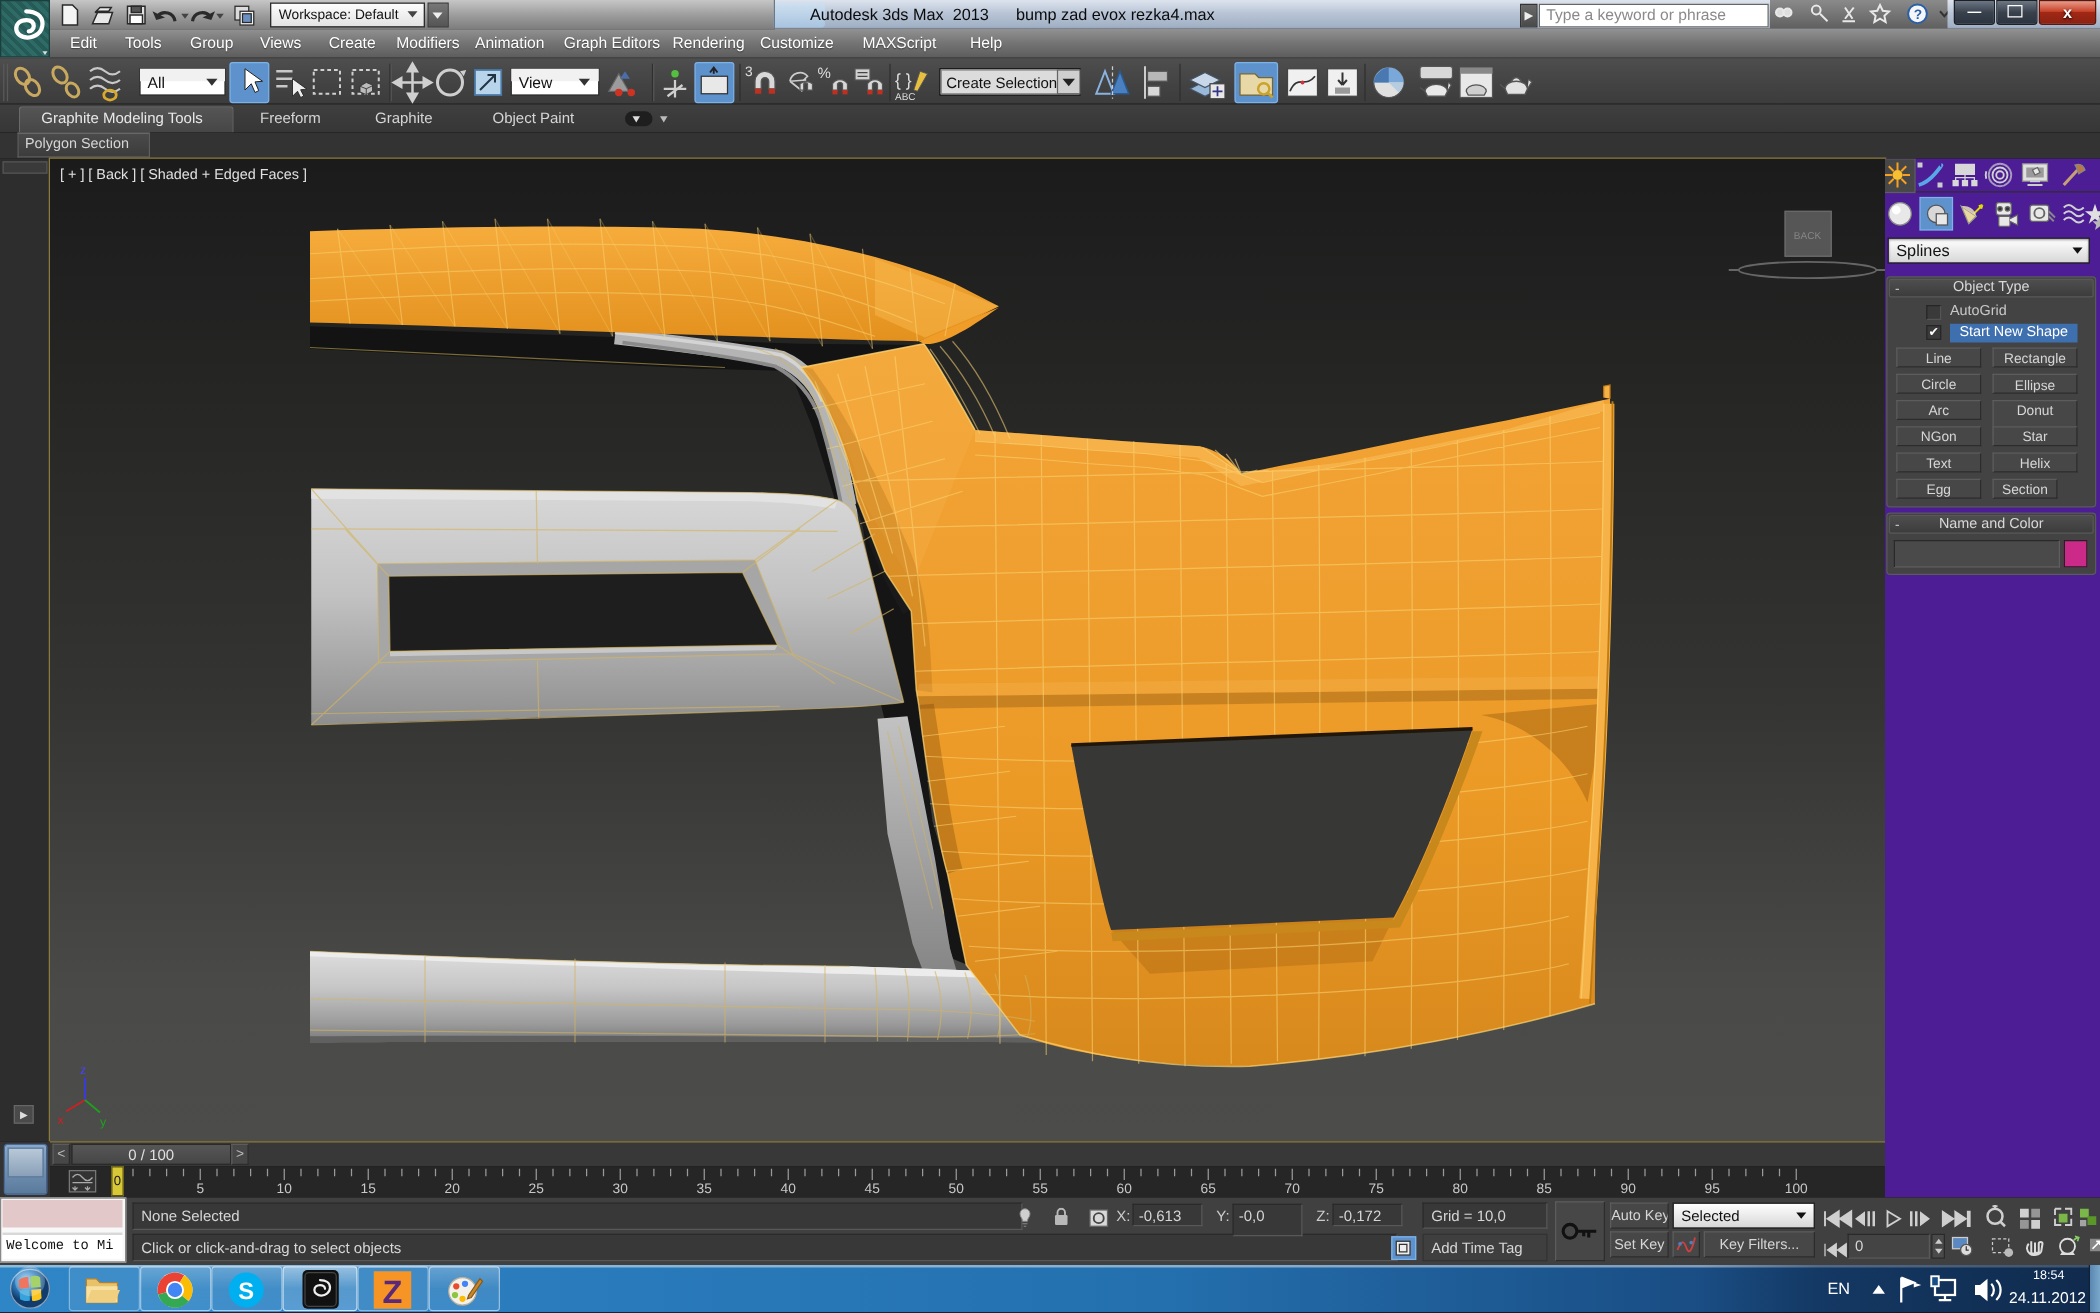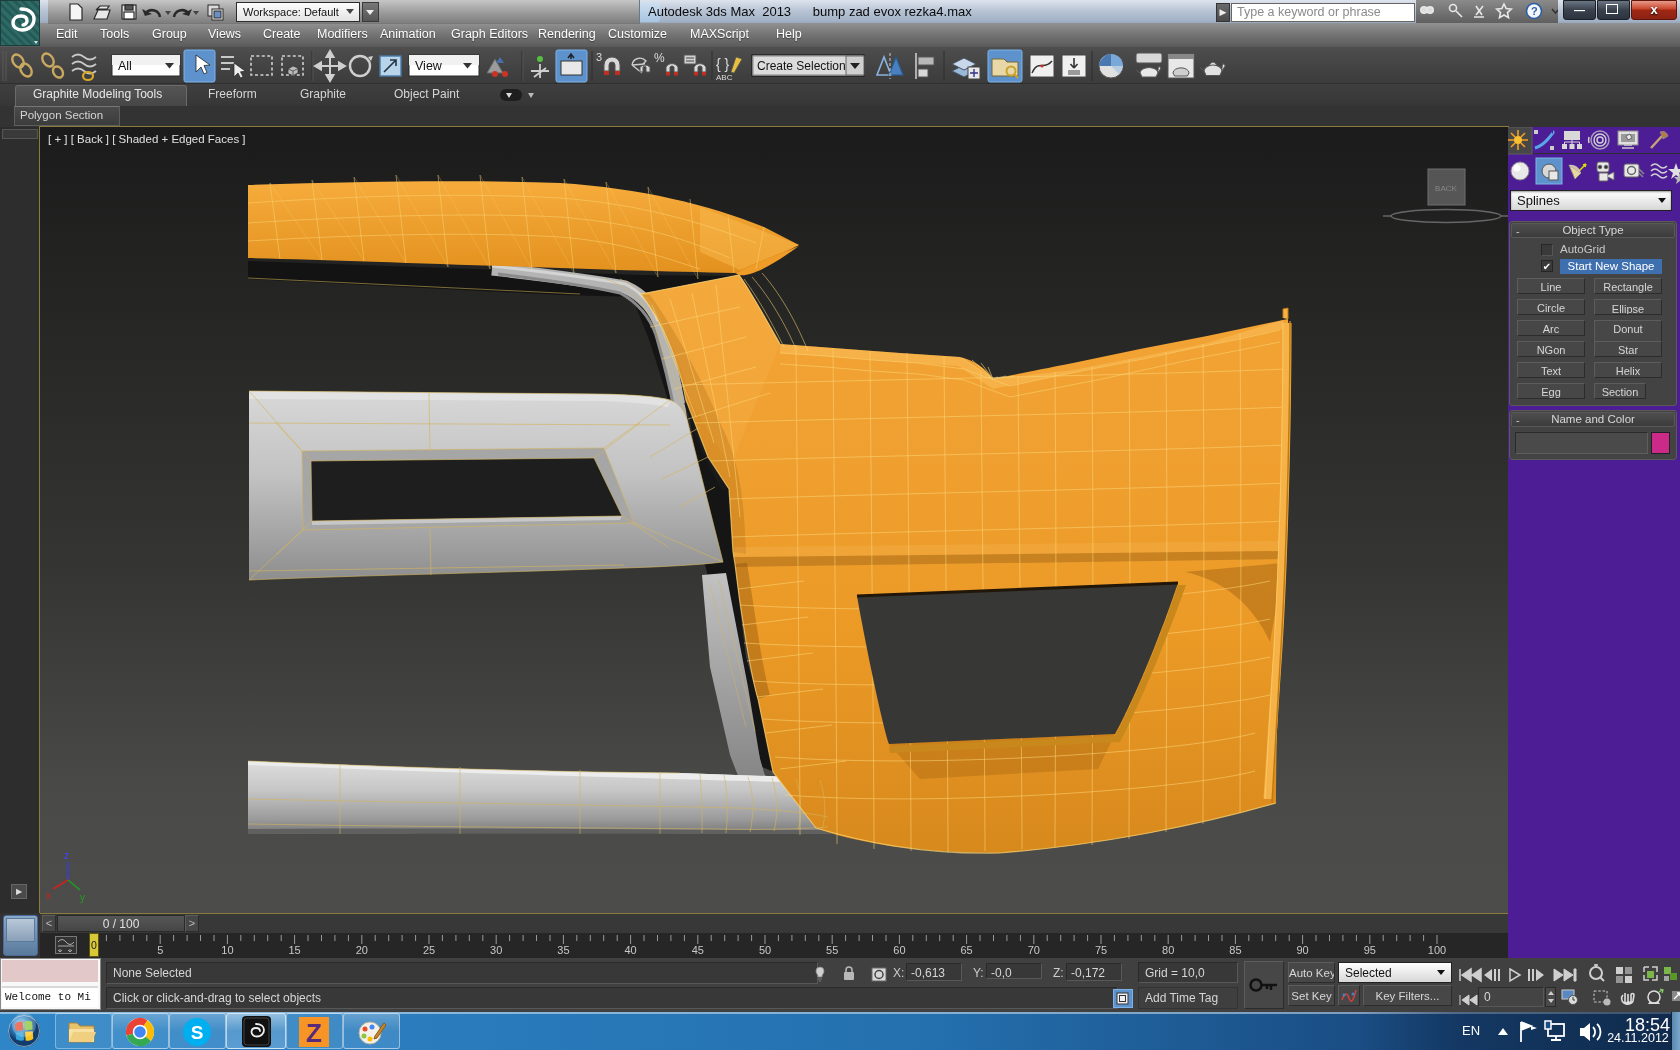--- a/index.html
+++ b/index.html
@@ -1,21 +1,21 @@
 <!DOCTYPE html>
 <html><head><meta charset="utf-8"><style>
 *{margin:0;padding:0;box-sizing:border-box}
 html,body{width:1680px;height:1050px;overflow:hidden;background:#000;font-family:"Liberation Sans",sans-serif}
 .abs{position:absolute}
 #root{position:relative;width:1680px;height:1050px}
 
 #title{left:0;top:0;width:1680px;height:23px;background:linear-gradient(#dde4ee,#b9c5d6 45%,#a3b2c6 90%,#97a7bc)}
 #title .ttext{top:4px;left:648px;color:#0a0a0a;font-size:13px;white-space:pre}
 
-#qat{left:48px;top:0;width:592px;height:24px;background:linear-gradient(#c6c6c6,#9b9b9b 55%,#7e7e7e);border-right:1px solid #6a7888;border-bottom:1px solid #777}
+#qat{left:28px;top:0;width:592px;height:24px;background:linear-gradient(#c6c6c6,#9b9b9b 55%,#7e7e7e);border-right:1px solid #6a7888;border-bottom:1px solid #777}
 #appbtn{left:0;top:0;width:40px;height:46px;background:
  repeating-linear-gradient(45deg,#2e6a66 0 3px,#255a57 3px 6px),#2a615e;border:1px solid #1c3f3e}
 
 #menur{left:0;top:23px;width:1680px;height:23px;background:linear-gradient(#929292,#747474 50%,#5d5d5d)}
 #menur span{color:#fff;font-size:12.5px;text-shadow:0 1px 1px rgba(0,0,0,.45)}
 
 #tbar{left:0;top:46px;width:1680px;height:38px;background:linear-gradient(#4e4e4e,#424242 60%,#3c3c3c);border-top:1px solid #5a5a5a;border-bottom:1px solid #2f2f2f}
 
 #ribt{left:0;top:84px;width:1680px;height:22px;background:linear-gradient(#3f3f3f,#363636)}
 #ribp{left:0;top:106px;width:1680px;height:21px;background:#333}
@@ -533,21 +533,21 @@
   <path d="M8,1 a4,4 0 0,1 4,4 c0,3 -2,3 -2,6 h-4 c0,-3 -2,-3 -2,-6 a4,4 0 0,1 4,-4z M6,13 h4 M7,15 h2" fill="#cfcfcf" stroke="#888" stroke-width=".8"></path>
   <rect x="32" y="6" width="10" height="8" rx="1" fill="#b8b8b8"></rect>
         <path d="M34,6 v-2 a3,3 0 0,1 6,0 v2" fill="none" stroke="#b8b8b8" stroke-width="1.5"></path>
   <rect x="60" y="2" width="14" height="13" fill="#d8d8d8"></rect>
         <circle cx="67" cy="8.5" r="4" fill="none" stroke="#444" stroke-width="1.5"></circle>
         <rect x="60" y="2" width="14" height="13" fill="none" stroke="#666"></rect>
  </svg>
  <div class="abs" style="left:893px;top:8px;color:#ccc;font-size:12px">X:</div>
  <div class="sunken" style="left:906px;top:5px;width:56px;height:18px;padding:2px 0 0 4px">-0,613</div>
  <div class="abs" style="left:973px;top:8px;color:#ccc;font-size:12px">Y:</div>
- <div class="sunken" style="left:986px;top:5px;width:56px;height:16px;padding:2px 0 0 4px">-0,0</div>
+ <div class="sunken" style="left:986px;top:5px;width:56px;height:26px;padding:2px 0 0 4px">-0,0</div>
  <div class="abs" style="left:1053px;top:8px;color:#ccc;font-size:12px">Z:</div>
  <div class="sunken" style="left:1066px;top:5px;width:56px;height:18px;padding:2px 0 0 4px">-0,172</div>
  <div class="sunken" style="left:1138px;top:4px;width:100px;height:21px;padding:3px 0 0 6px">Grid = 10,0</div>
  <div class="abs" style="left:1113px;top:31px;width:20px;height:19px;background:#5e92cd;border:1px solid #7db2e8"></div>
  <svg class="abs" style="left:1115px;top:33px" width="16" height="15">
         <rect x="2" y="2" width="11" height="11" fill="#eee" stroke="#333"></rect>
         <rect x="4.5" y="4.5" width="6" height="6" fill="none" stroke="#333"></rect>
       </svg>
  <div class="sunken" style="left:1138px;top:29px;width:100px;height:22px;padding:3px 0 0 6px;background:#3f3f3f;border-color:#333">Add Time Tag</div>
  <div class="btn3d" style="left:1244px;top:3px;width:40px;height:48px"></div>
@@ -680,16 +680,16 @@
  <div class="abs" style="left:1498px;top:16px;width:0;height:0;border-left:5px solid transparent;border-right:5px solid transparent;border-bottom:7px solid #fff"></div>
  <svg class="abs" style="left:1518px;top:8px" width="90" height="24" viewBox="0 0 90 24">
   <path d="M3,2 v20 M3,2 l10,4 -10,4" fill="#fff" stroke="#fff" stroke-width="1.8"></path>
         <path d="M13,6 l6,2 -6,2z" fill="#fff"></path>
   <rect x="30" y="4" width="16" height="12" fill="none" stroke="#fff" stroke-width="1.8"></rect>
         <path d="M33,20 h10 m-5,-4 v4" stroke="#fff" stroke-width="1.8"></path>
         <rect x="27" y="1" width="6" height="8" fill="#1a4e85" stroke="#fff" stroke-width="1.5"></rect>
   <path d="M62,8 h4 l6,-5 v18 l-6,-5 h-4z" fill="#fff"></path>
         <path d="M75,7 a7,7 0 0,1 0,10 M79,4 a11,11 0 0,1 0,16" stroke="#fff" stroke-width="1.8" fill="none"></path>
  </svg>
- <div class="abs" style="left:1608px;top:3px;width:62px;color:#fff;font-size:18px;text-align:right">18:54</div>
+ <div class="abs" style="left:1608px;top:3px;width:62px;color:#fff;font-size:10px;text-align:center">18:54</div>
  <div class="abs" style="left:1598px;top:19px;width:80px;color:#fff;font-size:12.5px;text-align:center">24.11.2012</div>
  <div class="abs" style="left:1671px;top:0;width:9px;height:38px;background:linear-gradient(90deg,#5a87b0,#7aa8cc);border-left:1px solid #123"></div>
 </div>
 </div>
 </body></html>

